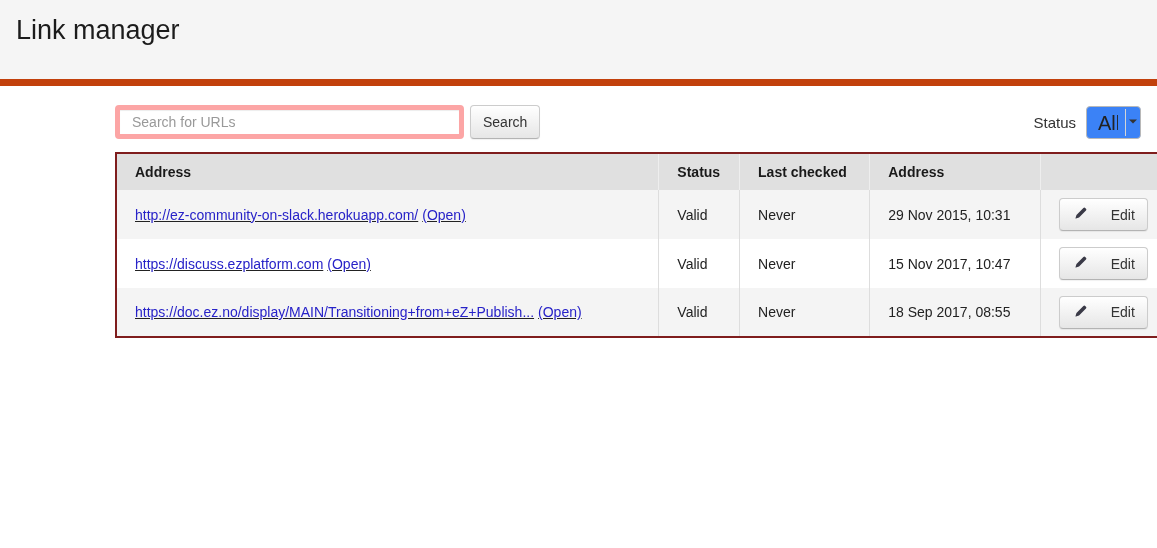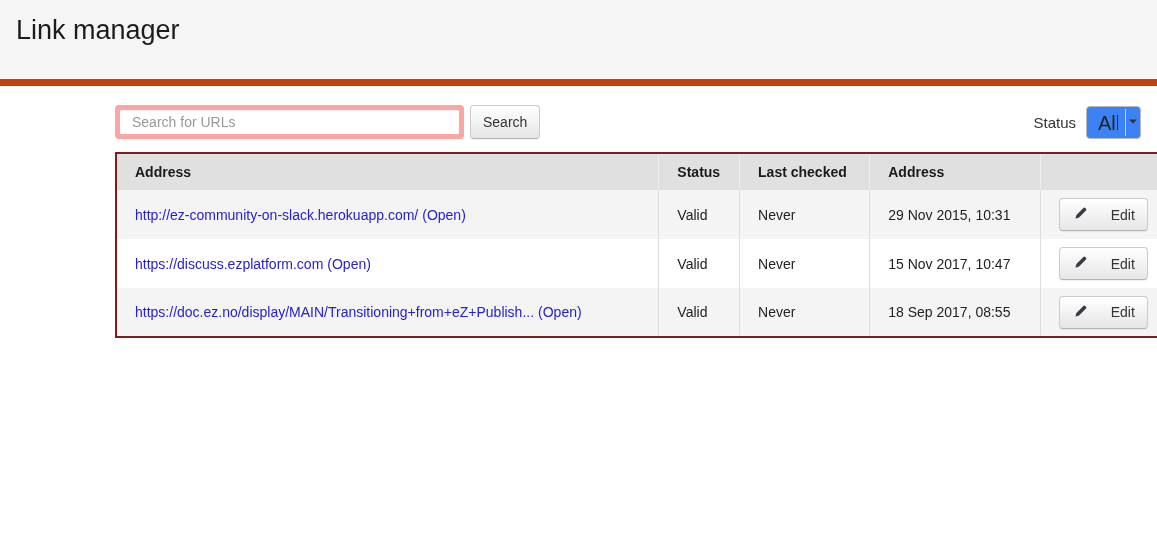--- a/index.html
+++ b/index.html
@@ -119,21 +119,21 @@
     border-left: 1px solid #eeeeee;
   }
   table.links th:first-child { border-left: none; }
   table.links td {
     height: 49px;
     padding: 0 15px 0 18px;
     border-left: 1px solid #dddddd;
     vertical-align: middle;
     color: #222;
   }
-  table.links td:first-child { border-left: none; }
+  table.links td:first-child { border-left: none; text-decoration: underline; }
   table.links tbody tr:nth-child(odd)  { background: #f4f4f4; }
   table.links tbody tr:nth-child(even) { background: #ffffff; }
 
   .col-address { width: 538px; }
   .col-status  { width: 80px;  }
   .col-checked { width: 129px; }
   .col-modified{ width: 169px; }
   .col-actions { width: 114px; }
 
   a.url-link, a.open-link {

